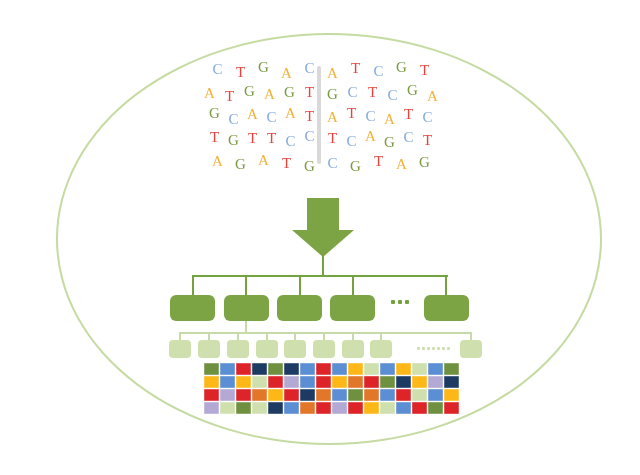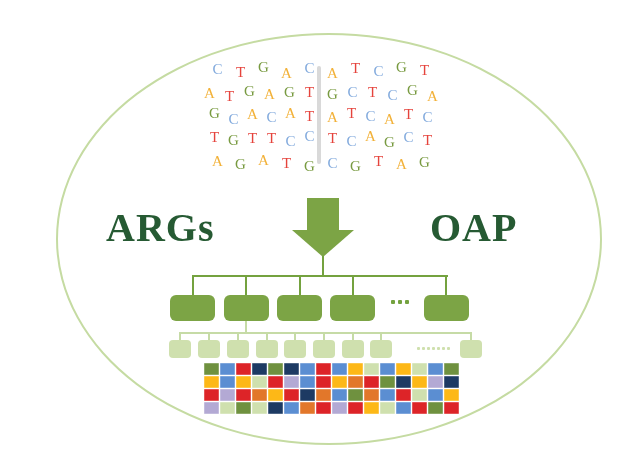--- a/index.html
+++ b/index.html
@@ -126,22 +126,20 @@
       <div class="dna-row dna-right" style="top: 156px; gap: 12px;">
         <span class="dna-letter" style="color: rgb(130, 170, 221); transform: translateY(0px);">C</span>
         <span class="dna-letter" style="color: rgb(120, 154, 64); transform: translateY(3px);">G</span>
         <span class="dna-letter" style="color: rgb(229, 67, 60); transform: translateY(-2px);">T</span>
         <span class="dna-letter" style="color: rgb(242, 177, 56); transform: translateY(1px);">A</span>
         <span class="dna-letter" style="color: rgb(120, 154, 64); transform: translateY(-1px);">G</span>
       </div>
     </div>
   <div id="divider" class="abs" style="background: rgb(217, 217, 217);"></div>
 
-  <div id="args-label" class="abs big-label" style="color: rgb(38, 90, 51);">ARGs</div>
-  <div id="oap-label" class="abs big-label" style="color: rgb(38, 90, 51);">OAP</div>
 
   <div id="arrow-stem" class="abs" style="background: rgb(124, 164, 69);"></div>
   <div id="arrow-head" class="abs" style="border-top-color: rgb(124, 164, 69);"></div>
 
   <div id="tree">
       <div class="abs" style="left: 322px; top: 256px; width: 2px; height: 20px; background: rgb(116, 162, 63);"></div>
       <div class="abs" style="left: 192px; top: 275px; width: 256px; height: 2px; background: rgb(116, 162, 63);"></div>
       <div class="abs" style="left: 192px; top: 276px; width: 2px; height: 19px; background: rgb(116, 162, 63);"></div>
       <div class="abs" style="left: 245px; top: 276px; width: 2px; height: 19px; background: rgb(116, 162, 63);"></div>
       <div class="abs" style="left: 299px; top: 276px; width: 2px; height: 19px; background: rgb(116, 162, 63);"></div>

